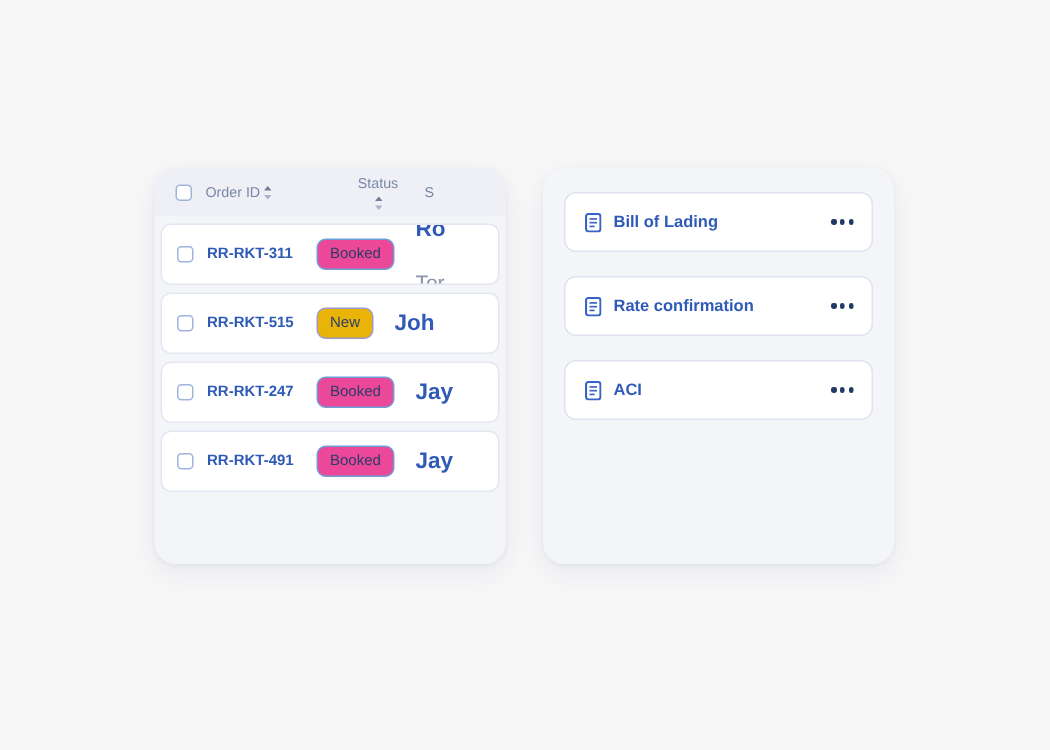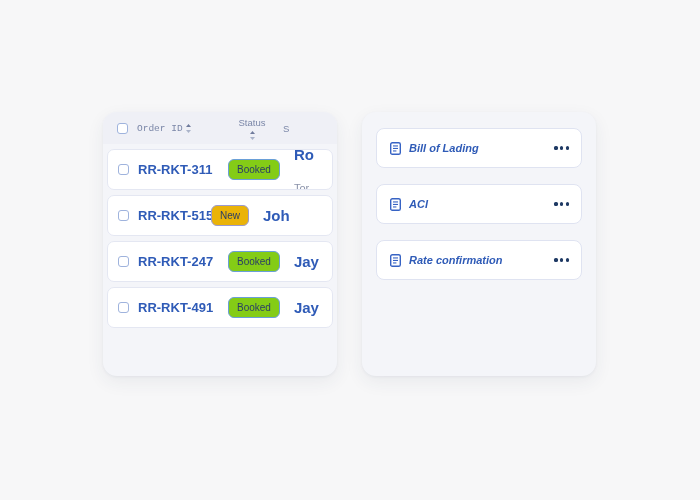--- a/index.html
+++ b/index.html
@@ -46,21 +46,21 @@
     background: #eff0f6;
   }
   .th {
     font-size: 9.5px;
     color: #7b87a8;
     display: flex;
     align-items: center;
     gap: 3px;
     white-space: nowrap;
   }
-  .th-order { width: 84px; font-family: Liberation Mono, monospace; }
+  .th-order { width: 84px; }
   .th-status { width: 62px; flex-direction: column; }
   .th-ship { width: 40px; }
 
   .sort-icon {
     display: inline-flex;
     flex-direction: column;
     line-height: 0;
     color: #8f9ab9;
   }
   .sort-icon svg { display: block; }
@@ -97,69 +97,67 @@
     border-radius: 3px;
     background: #fff;
     flex: none;
     margin-right: 9px;
     box-sizing: border-box;
   }
 
   .order-id {
     width: 73px;
     margin-left: 9px;
-    font-size: 13px;
+    font-size: 10px;
     font-weight: bold;
     color: #2f5bb7;
     white-space: nowrap;
     flex: none;
   }
 
   .badge {
     font-size: 10px;
     padding: 4px 8px;
     border-radius: 6px;
     white-space: nowrap;
     flex: none;
   }
   .badge-booked {
-    background: #84cc16;
+    background: #ec4899;
     border: 1.4px solid #6a9fd8;
     color: #2a3d66;
-    margin-left: 17px;
   }
   .badge-new {
     background: #eab308;
     border: 1.4px solid #9a9ad0;
     color: #2a3d66;
   }
 
   .ship-cell {
     margin-left: 14px;
     flex: none;
     white-space: nowrap;
     overflow: hidden;
   }
   .ship-main {
     font-size: 15px;
     font-weight: bold;
     color: #2f5bb7;
     white-space: nowrap;
   }
   .ship-sub {
-    font-size: 11px;
+    font-size: 14px;
     color: #8b93aa;
     margin-top: 19px;
     white-space: nowrap;
   }
 
   
   .doc-list {
     padding: 16px 14px;
-    font-style: italic;
   }
   .doc-card {
     display: flex;
     align-items: center;
     height: 40px;
     background: #ffffff;
     border: 1px solid #dfe3f1;
     border-radius: 8px;
     padding: 0 12px 0 13px;
     margin-bottom: 16px;
@@ -293,38 +291,38 @@
 
     <div class="doc-card">
       <span class="doc-icon">
         <svg width="11" height="13" viewBox="0 0 11 13">
           <rect x="0.7" y="0.7" width="9.6" height="11.6" rx="1.6" fill="none" stroke="#3763c4" stroke-width="1.4"></rect>
           <rect x="3" y="3.4" width="5" height="1.1" fill="#3763c4"></rect>
           <rect x="3" y="5.9" width="5" height="1.1" fill="#3763c4"></rect>
           <rect x="3" y="8.4" width="3.4" height="1.1" fill="#3763c4"></rect>
         </svg>
       </span>
-      <span class="doc-label">ACI</span>
+      <span class="doc-label">Rate confirmation</span>
       <span class="doc-menu">
           <i></i>
           <i></i>
           <i></i>
         </span>
     </div>
 
     <div class="doc-card">
       <span class="doc-icon">
         <svg width="11" height="13" viewBox="0 0 11 13">
           <rect x="0.7" y="0.7" width="9.6" height="11.6" rx="1.6" fill="none" stroke="#3763c4" stroke-width="1.4"></rect>
           <rect x="3" y="3.4" width="5" height="1.1" fill="#3763c4"></rect>
           <rect x="3" y="5.9" width="5" height="1.1" fill="#3763c4"></rect>
           <rect x="3" y="8.4" width="3.4" height="1.1" fill="#3763c4"></rect>
         </svg>
       </span>
-      <span class="doc-label">Rate confirmation</span>
+      <span class="doc-label">ACI</span>
       <span class="doc-menu">
           <i></i>
           <i></i>
           <i></i>
         </span>
     </div>
 
   </div>
 </div>
 

